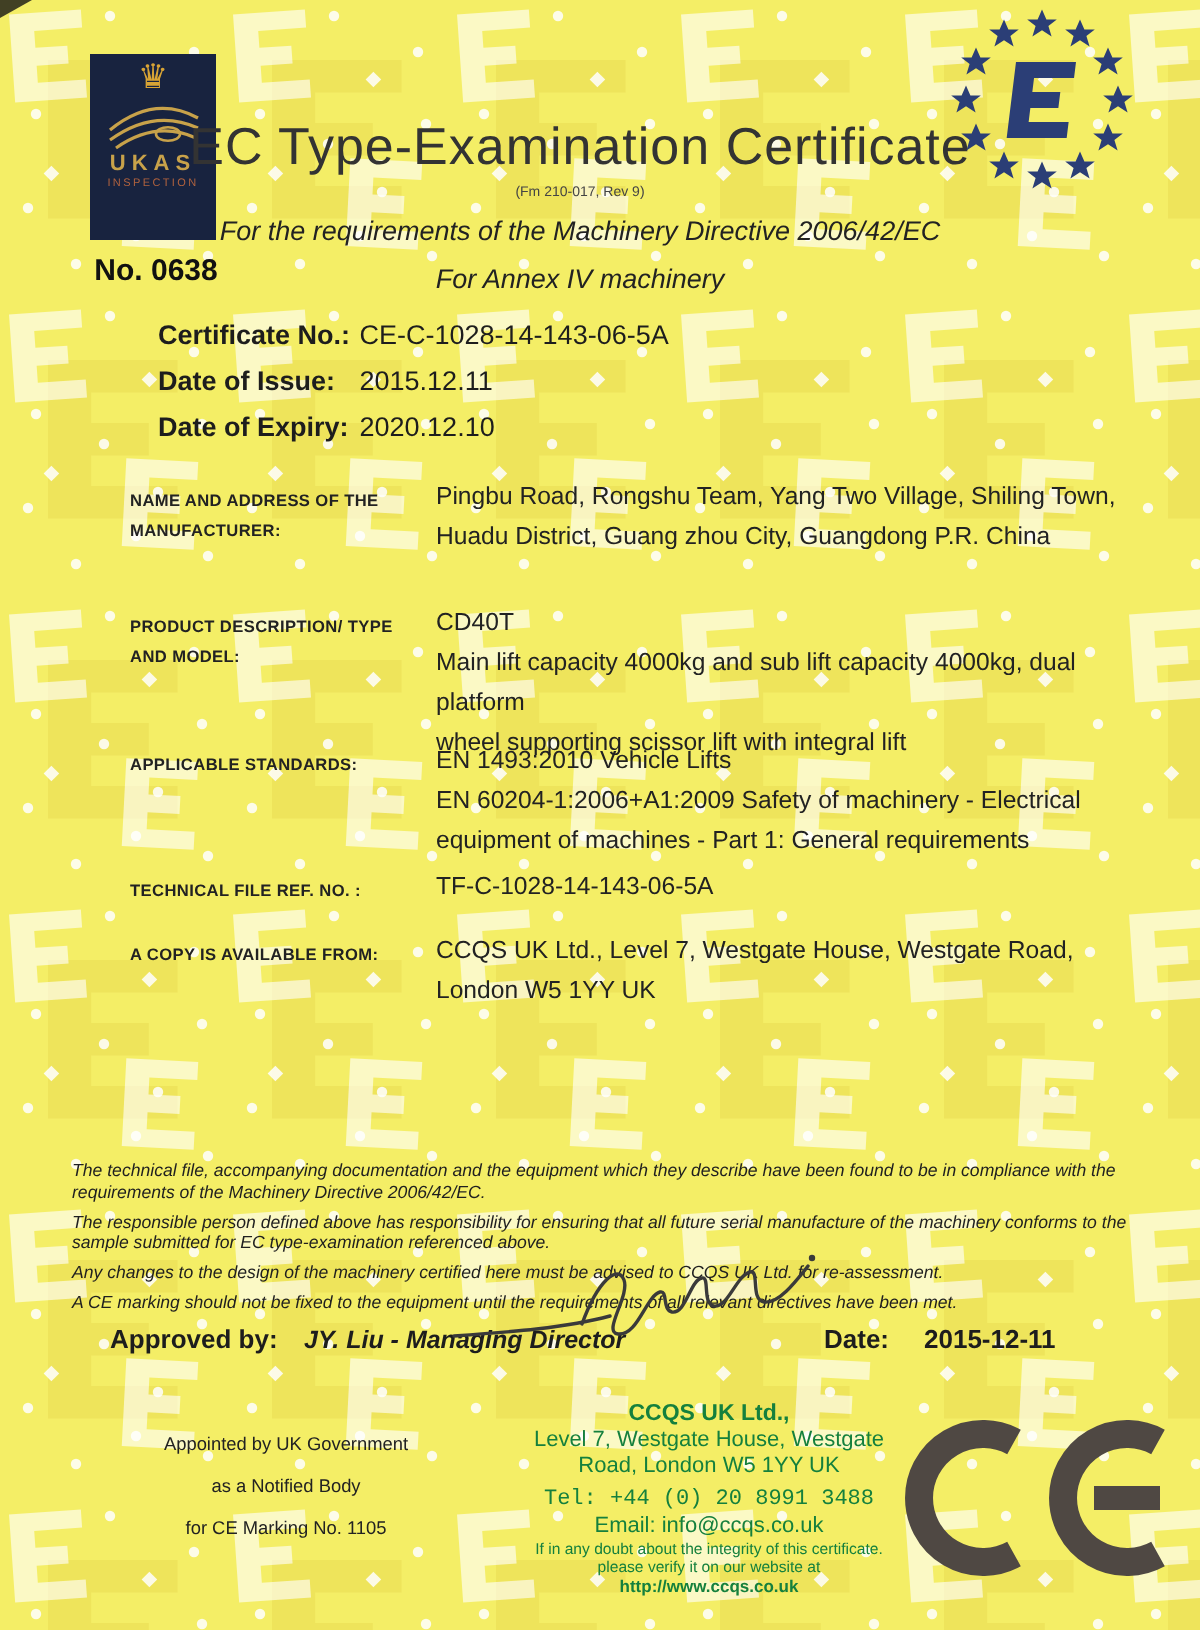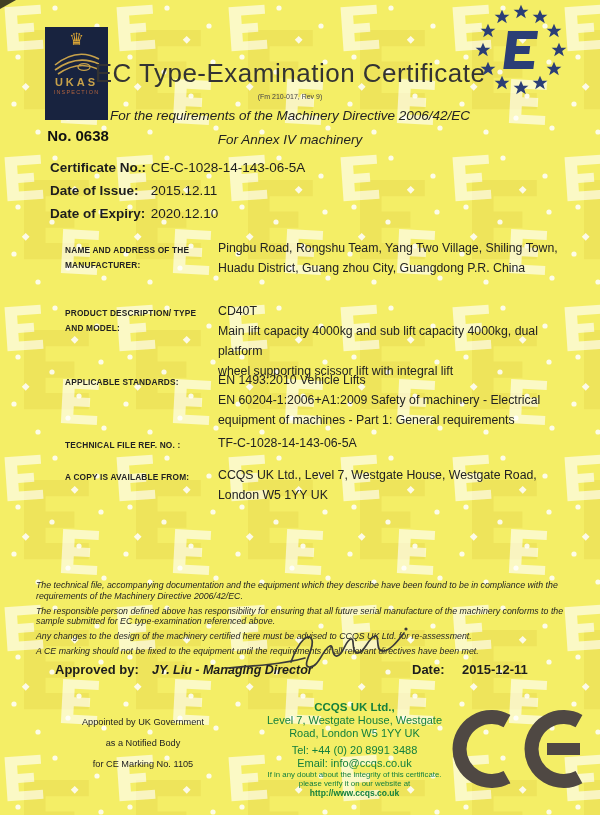--- a/index.html
+++ b/index.html
@@ -11,38 +11,38 @@
   .ukas-box{left:45px;top:27px;width:63px;height:93px;background:#18233f;
             display:flex;flex-direction:column;align-items:center;}
   .crown{font-family:"DejaVu Sans",sans-serif;font-size:17px;color:#d8a435;line-height:20px;margin-top:2px;}
   .ukas-name{color:#c8a24a;font-size:11px;letter-spacing:3px;font-weight:700;margin-top:1px;}
   .ukas-sub{color:#b0623e;font-size:5.5px;letter-spacing:1.2px;margin-top:1px;}
   .ukas-no{left:28px;top:127px;width:100px;font-size:15px;font-weight:700;color:#111;}
   .title{left:80px;top:58px;width:420px;font-size:26px;color:#333;letter-spacing:.5px;}
   .form-ref{left:80px;top:93px;width:420px;font-size:7px;color:#444;}
   .subtitle{left:60px;width:460px;font-size:13.5px;color:#222;font-style:italic;}
   
-  .srow{left:50px;width:420px;font-size:13.5px;}
+  .srow{left:79px;width:420px;font-size:13.5px;}
   .slabel{display:inline-block;width:97px;font-weight:700;}
   
   .dlabel{left:65px;width:148px;font-size:8.3px;font-weight:700;line-height:15px;
           letter-spacing:.2px;color:#222;padding-top:3px;}
   .dvalue{left:218px;width:360px;font-size:12.3px;line-height:20px;color:#222;}
   
   .notes{left:36px;top:580px;width:542px;}
   .note{font-style:italic;font-size:8.8px;line-height:10.5px;margin:0 0 4.5px 0;color:#1f1f1f;}
   
   .appr-label{font-weight:700;font-size:13px;}
   .appr-name{font-weight:700;font-style:italic;font-size:12.5px;}
   
   .nb-box{left:48px;top:712px;width:190px;font-size:9.2px;line-height:21px;color:#222;}
   .ccqs-box{left:242px;top:700px;width:225px;color:#15803d;}
   .ccqs-name{font-size:11.5px;font-weight:700;line-height:14px;}
   .ccqs-line{font-size:11px;line-height:13px;}
-  .ccqs-tel{font-size:11px;line-height:14px;margin-top:3px;}
+  .ccqs-tel{font-size:11px;line-height:14px;margin-top:3px;font-family:Liberation Mono, monospace;}
   .ccqs-small{font-size:7.8px;line-height:9px;}
   .ccqs-web{font-size:8.5px;font-weight:700;line-height:11px;}
   .corner-mark{left:0;top:0;width:0;height:0;border-top:9px solid rgba(20,20,20,.8);
                border-right:16px solid transparent;}
 </style>
 </head>
 <body>
 
 <div class="page">
 

